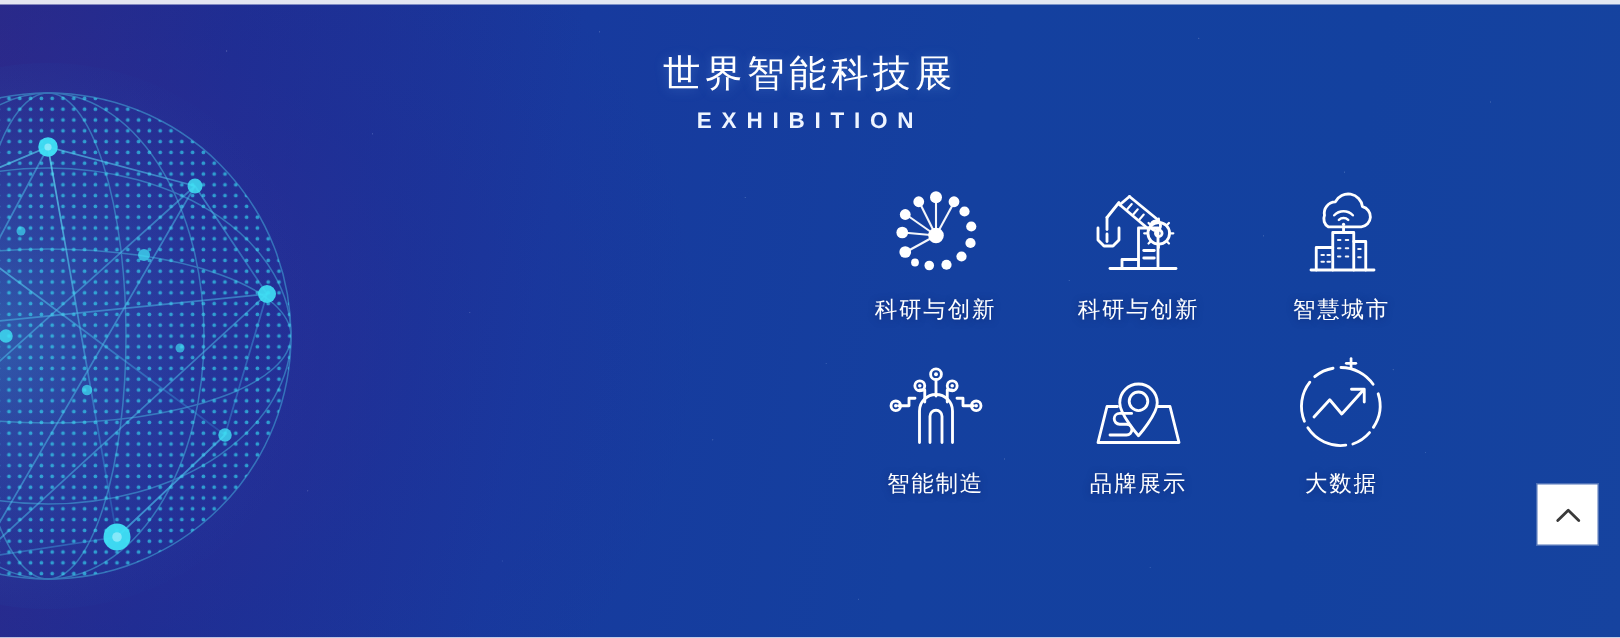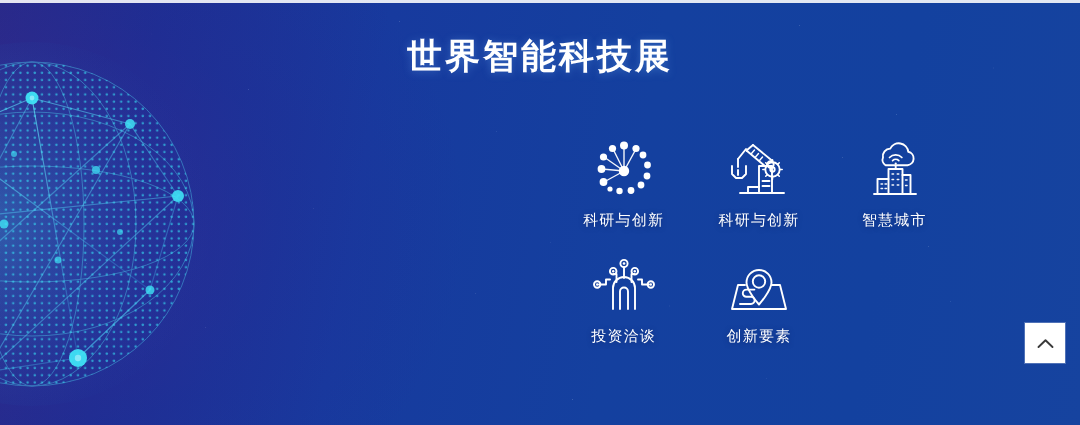--- a/index.html
+++ b/index.html
@@ -61,22 +61,22 @@
     width:360px; height:400px; z-index:2;
   }
   .globe-wrap svg { width:100%; height:100%; display:block; }
 
   
   .heading {
     position:absolute; left:0; top:34px; width:1080px;
     text-align:center; z-index:10;
   }
   .heading-cn {
-    font-size:35px; letter-spacing:3px; color:#ffffff;
-    font-weight:700; line-height:1.25;
+    font-size:25px; letter-spacing:3px; color:#ffffff;
+    font-weight:400; line-height:1.25;
     text-shadow:0 1px 8px rgba(120,190,255,.35);
   }
   .heading-en {
     margin-top:7px;
     font-size:15px; letter-spacing:6.5px; color:#eef4ff;
     font-weight:700;
   }
 
   
   .copy {
@@ -98,21 +98,21 @@
     padding:5px 17px 6px 17px;
     border:1px solid rgba(226,238,255,.92);
     color:#ffffff; font-size:13px; letter-spacing:.6px;
     background:rgba(255,255,255,.04);
     cursor:pointer; white-space:nowrap; line-height:1.4;
   }
   .cta .chev { font-size:12px; opacity:.95; }
 
   
   .grid {
-    position:absolute; left:556px; top:136px;
+    position:absolute; left:556px; top:122px;
     width:406px; z-index:10;
     display:grid; grid-template-columns:repeat(3,1fr);
     row-gap:22px; column-gap:0;
   }
   .cell {
     display:flex; flex-direction:column; align-items:center;
     cursor:pointer;
   }
   .cell .ico {
     width:66px; height:66px;
@@ -215,20 +215,21 @@
       <g fill="#bff4ff" opacity=".55">
         <circle cx="150" cy="70" r="2.4"></circle>
         <circle cx="18" cy="196" r="4"></circle>
         <circle cx="196" cy="330" r="3.2"></circle>
       </g>
     </svg>
   </div>
 
   <div class="heading">
     <div class="heading-cn">世界智能科技展</div>
+    <div class="heading-en">EXHIBITION</div>
   </div>
 
 
 
   <div class="grid">
 
     <div class="cell">
       <span class="ico">
         <svg viewBox="0 0 66 66" xmlns="http://www.w3.org/2000/svg">
           <g stroke="#ffffff" stroke-width="1.4" opacity=".95">
@@ -380,44 +381,69 @@
           </g>
           <g fill="#ffffff">
             <circle cx="33" cy="11.5" r="1.3"></circle>
             <circle cx="22.2" cy="19.2" r="1.2"></circle>
             <circle cx="43.8" cy="19.2" r="1.2"></circle>
             <circle cx="6.2" cy="32.5" r="1.2"></circle>
             <circle cx="59.8" cy="32.5" r="1.2"></circle>
           </g>
         </svg>
       </span>
-      <span class="cap">投资洽谈</span>
+      <span class="cap">智能制造</span>
     </div>
 
     <div class="cell">
       <span class="ico">
         <svg viewBox="0 0 66 66" xmlns="http://www.w3.org/2000/svg">
           <g fill="none" stroke="#ffffff" stroke-width="1.9" stroke-linecap="round" stroke-linejoin="round">
 
             <path d="M19 33 H12 L6 57 H60 L54 33 H46"></path>
 
             <path d="M14 52 h11 a3.6 3.6 0 0 0 0 -7.2 h-4.6
                      a3.6 3.6 0 0 1 0 -7.2 h8"></path>
 
             <path d="M33 52.5
                      c0 0 12.5 -14.2 12.5 -22
                      a12.5 12.5 0 1 0 -25 0
                      c0 7.8 12.5 22 12.5 22 Z"></path>
             <circle cx="33" cy="29.5" r="6.2"></circle>
           </g>
         </svg>
       </span>
-      <span class="cap">创新要素</span>
-    </div>
-
+      <span class="cap">品牌展示</span>
+    </div>
+
+    <div class="cell">
+      <span class="ico">
+        <svg viewBox="0 0 66 66" xmlns="http://www.w3.org/2000/svg">
+          <g fill="none" stroke="#ffffff" stroke-width="1.9" stroke-linecap="round" stroke-linejoin="round">
+
+            <path d="M33 7 a26 26 0 0 1 21.4 11.2"></path>
+            <path d="M57.8 24.5 a26 26 0 0 1 -3.2 22.4"></path>
+            <path d="M52 50.4 a26 26 0 0 1 -11.1 7.6"></path>
+            <path d="M36.2 58.8 a26 26 0 0 1 -25.3 -11.6"></path>
+            <path d="M8.6 42.8 a26 26 0 0 1 3.6 -26"></path>
+            <path d="M15.5 13.1 a26 26 0 0 1 12.2 -5.6"></path>
+
+            <path d="M15 40 L25.5 28.5 L33.5 38 L47.5 22.5"></path>
+
+            <path d="M40 21.5 H48.5 V30"></path>
+
+            <g stroke-width="1.8">
+              <path d="M36.5 4.2 h6.4"></path>
+              <path d="M39.7 1 v6.4"></path>
+            </g>
+          </g>
+        </svg>
+      </span>
+      <span class="cap">大数据</span>
+    </div>
 
   </div>
 
   <div class="to-top">
     <span>
       <svg viewBox="0 0 17 11" xmlns="http://www.w3.org/2000/svg">
         <path d="M1.5 9 L8.5 2.2 L15.5 9" fill="none" stroke="#3a3a3a" stroke-width="1.9" stroke-linecap="round" stroke-linejoin="round"></path>
       </svg>
     </span>
   </div>

